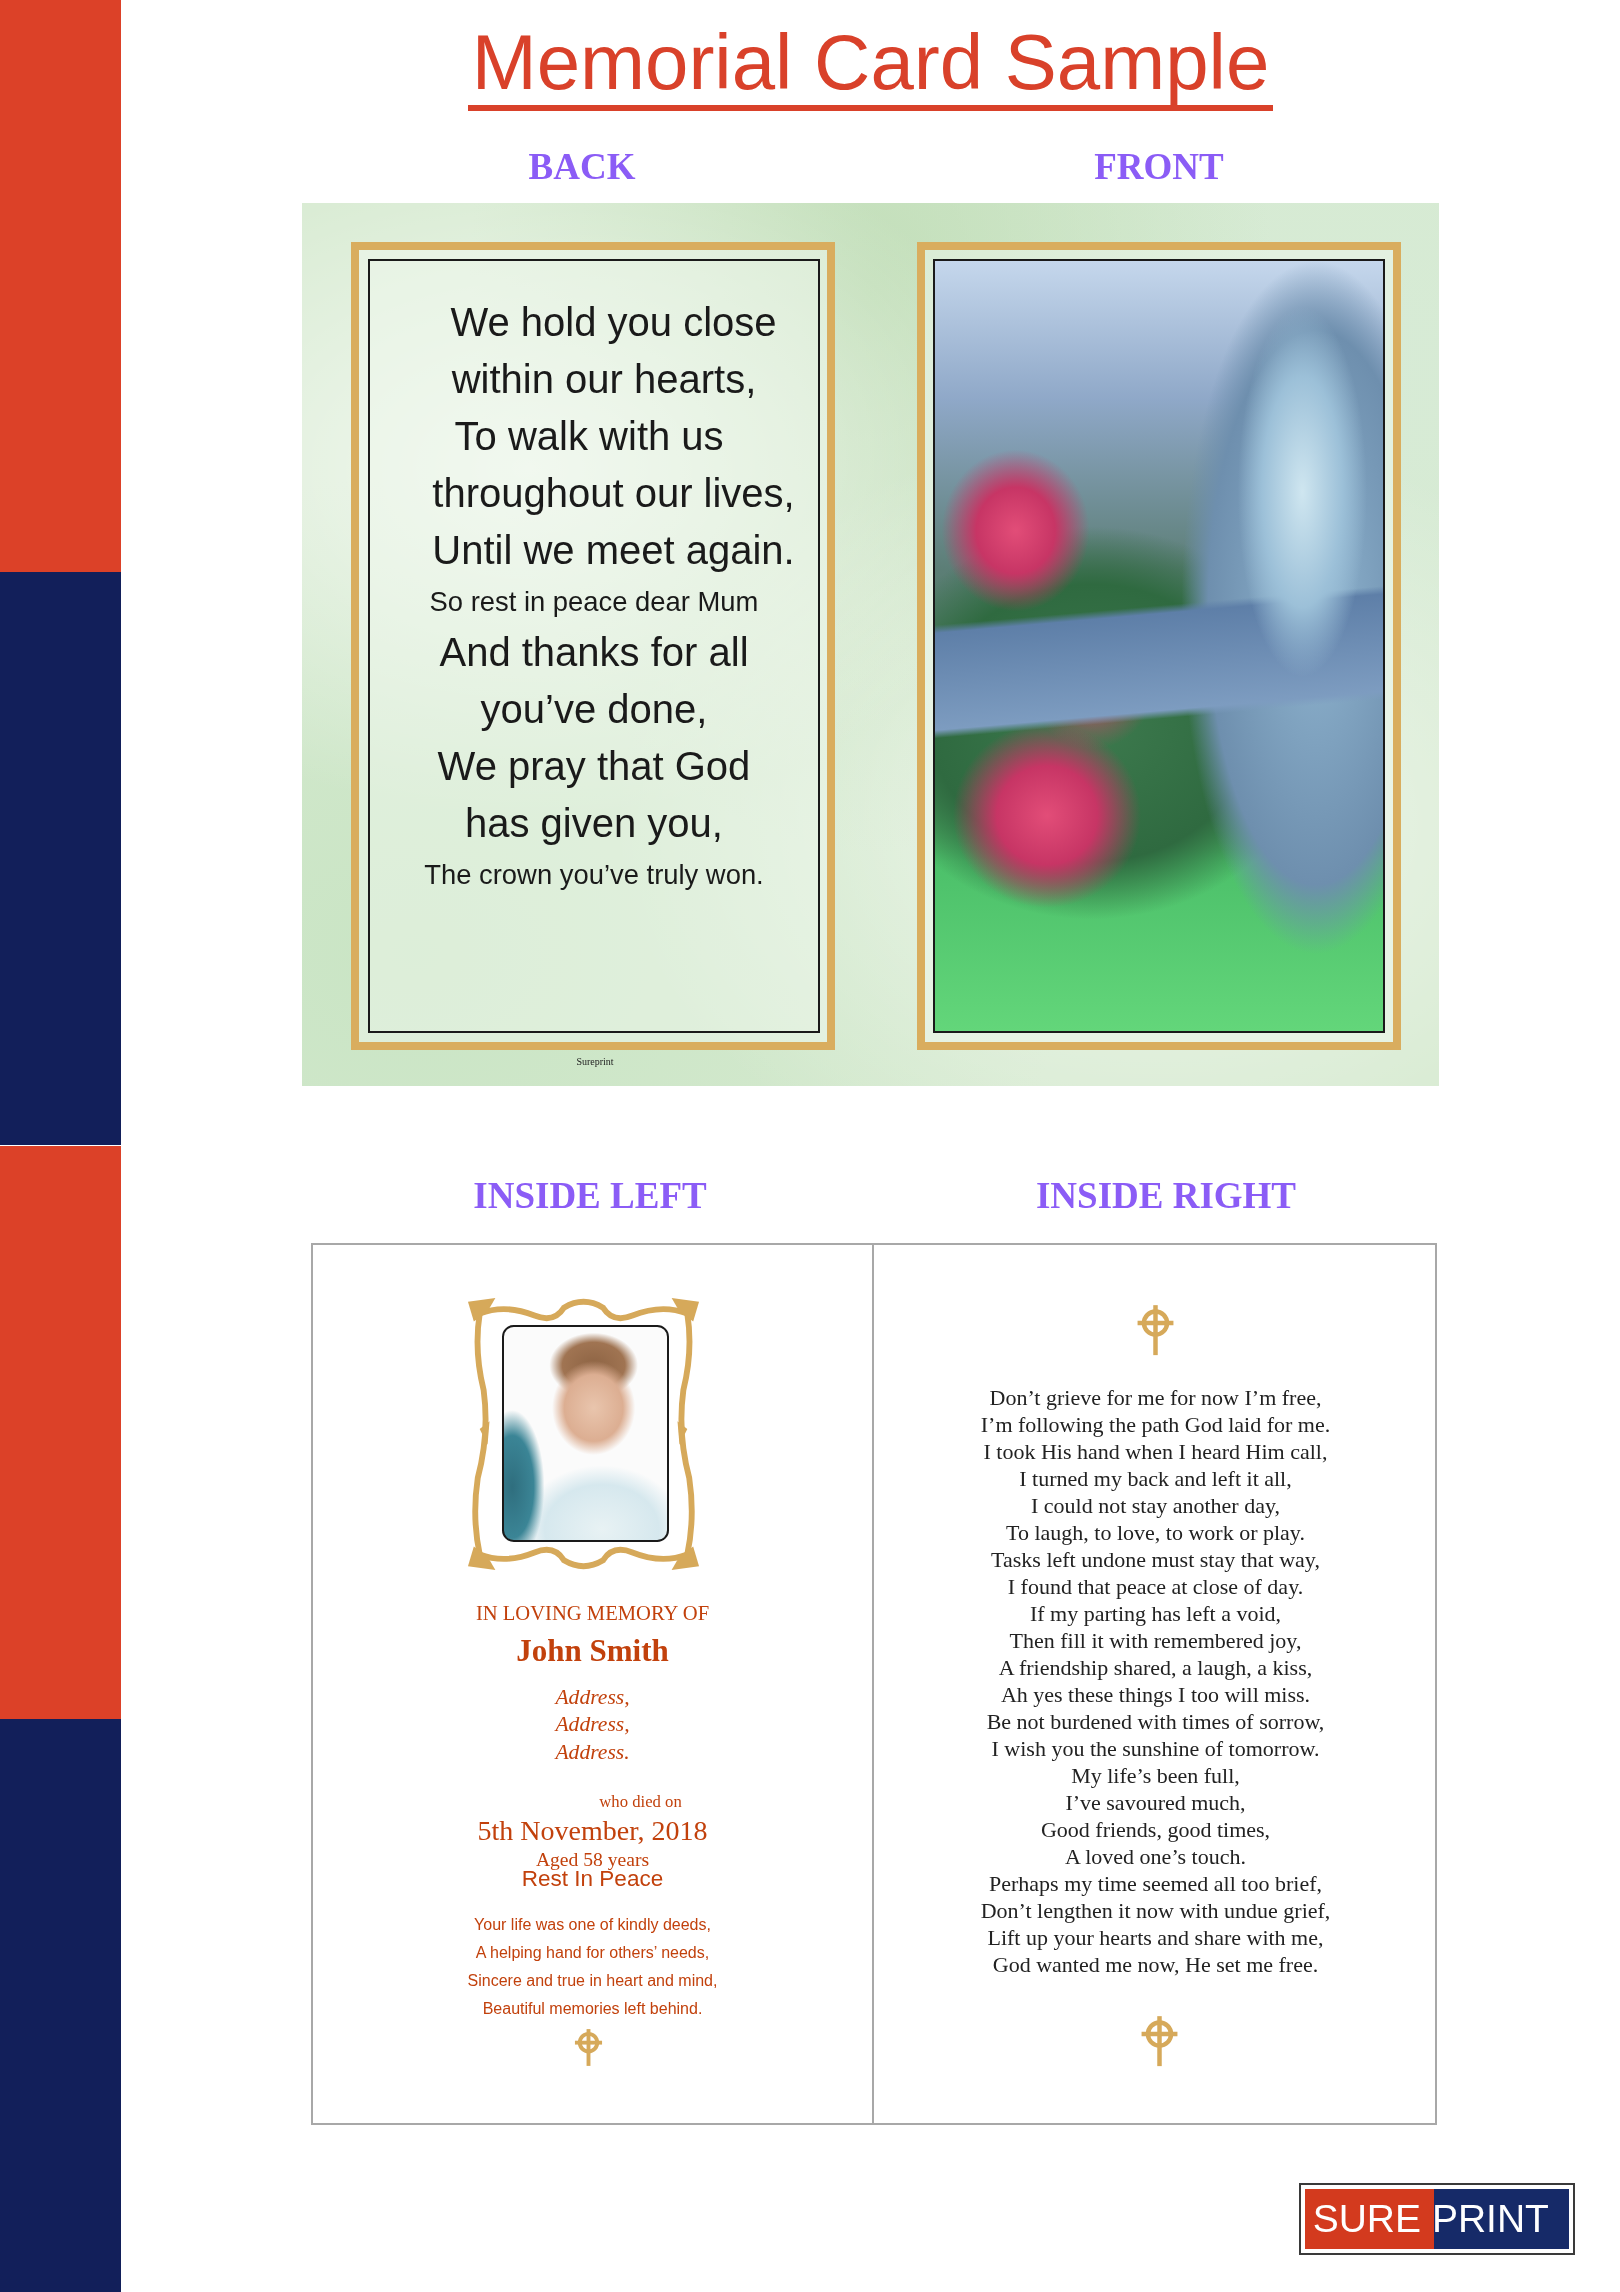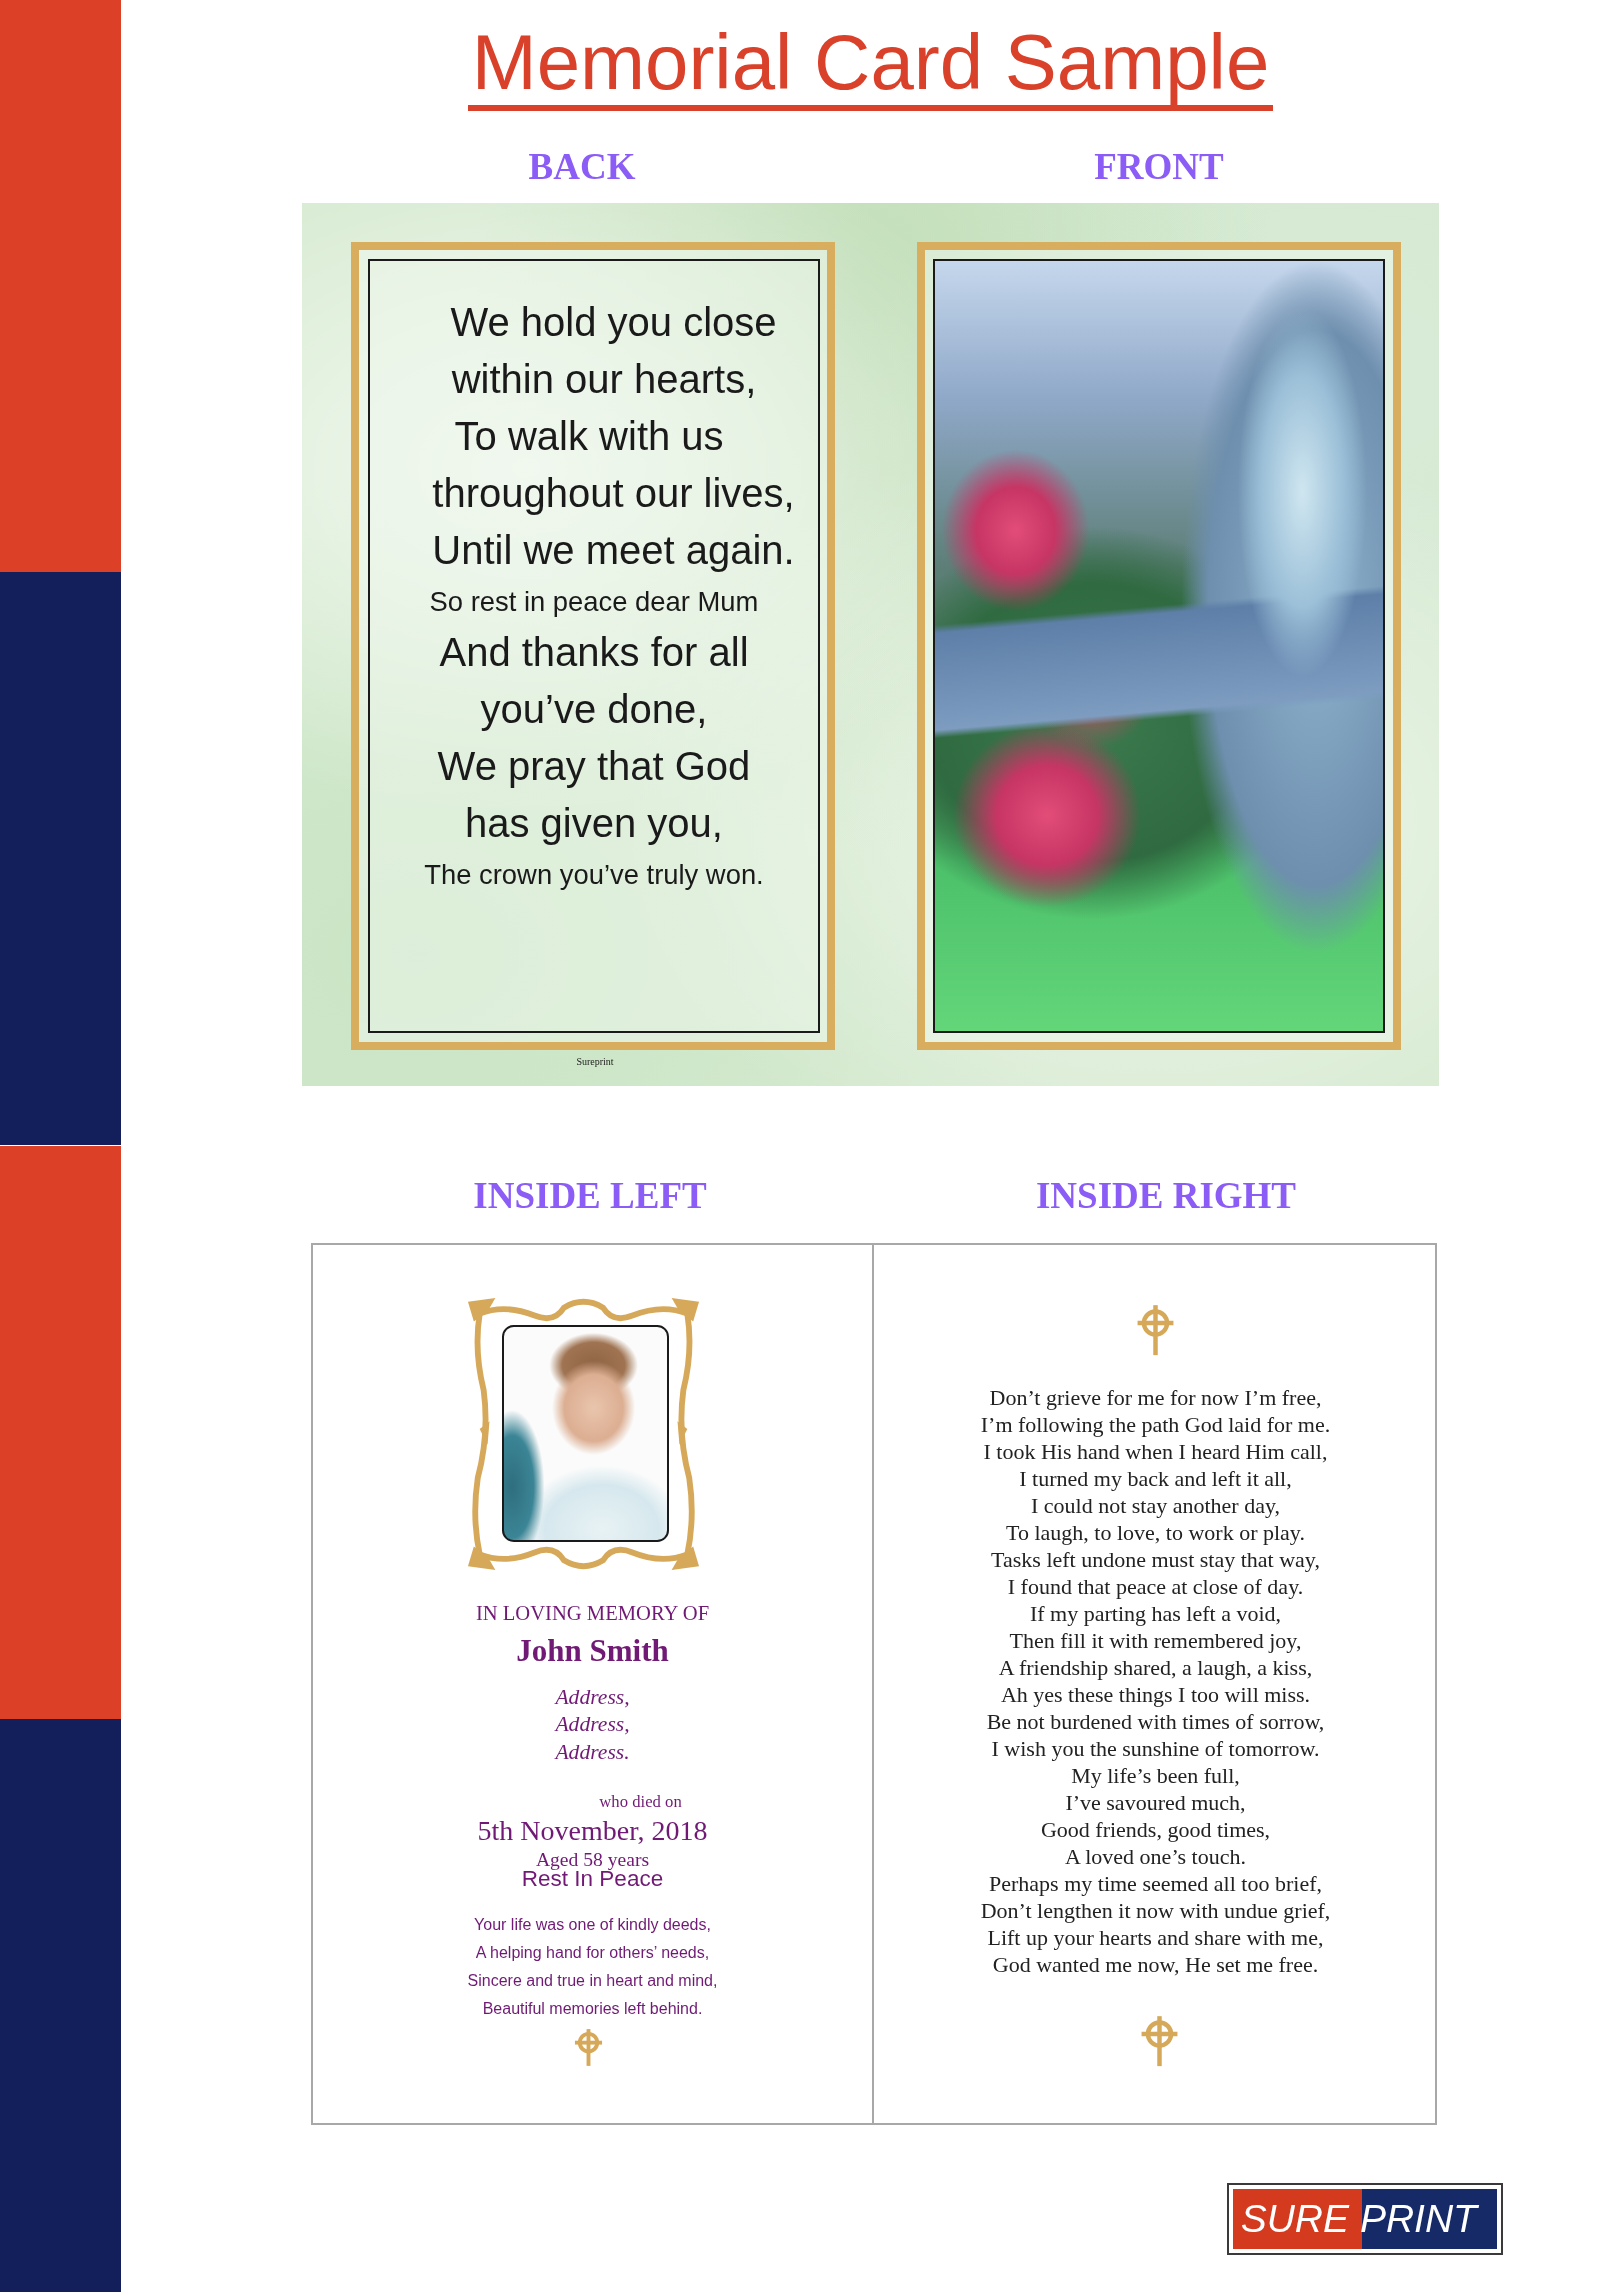--- a/index.html
+++ b/index.html
@@ -76,30 +76,30 @@
     position:absolute; left:502px; top:1325px; width:167px; height:217px;
     border:2px solid #1a1a1a; border-radius:11.8px; overflow:hidden; box-sizing:border-box;
     background:
       radial-gradient(ellipse 30% 26% at 55% 38%, #e9c5ad 0%, #dcae92 60%, transparent 85%),
       radial-gradient(ellipse 32% 18% at 55% 18%, #8e6444 0%, #a07452 60%, transparent 85%),
       radial-gradient(ellipse 22% 40% at 5% 75%, #2f6e7e 0%, #3b8596 60%, transparent 90%),
       radial-gradient(ellipse 50% 30% at 60% 95%, #e8f2f4 0%, #d6e8ee 70%, transparent 100%),
       #fbfbfb;
   }
   .left-text {
-    position:absolute; left:311px; width:563px; text-align:center; color:#701a75;
+    position:absolute; left:311px; width:563px; text-align:center; color:#c2410c;
   }
   .right-text {
     position:absolute; left:873px; width:565px; text-align:center; color:#222;
     font-family:"Liberation Serif", serif; font-size:22px; line-height:27px;
   }
   .cross { position:absolute; }
   .logo {
-    position:absolute; left:1227px; top:2183px; width:276px; height:72px;
-    border:2.9px solid #3a3a3a; box-sizing:border-box; background:#fff; padding:3.9px;font-style:italic;
+    position:absolute; left:1299px; top:2183px; width:276px; height:72px;
+    border:2.9px solid #3a3a3a; box-sizing:border-box; background:#fff; padding:3.9px;
   }
   .logo-inner { display:flex; height:100%; width:100%; position:relative; }
   .logo-red { background:#d33a1e; width:49%; }
   .logo-blue { background:#162a68; width:51%; }
   .logo-text {
     position:absolute; left:0; right:0; top:0; bottom:0; display:flex; align-items:center;
     padding-left:7.8px; color:#fff; font-size:39px; font-family:"Liberation Sans", sans-serif;
     letter-spacing:0px; white-space:nowrap;
   }
 </style>

